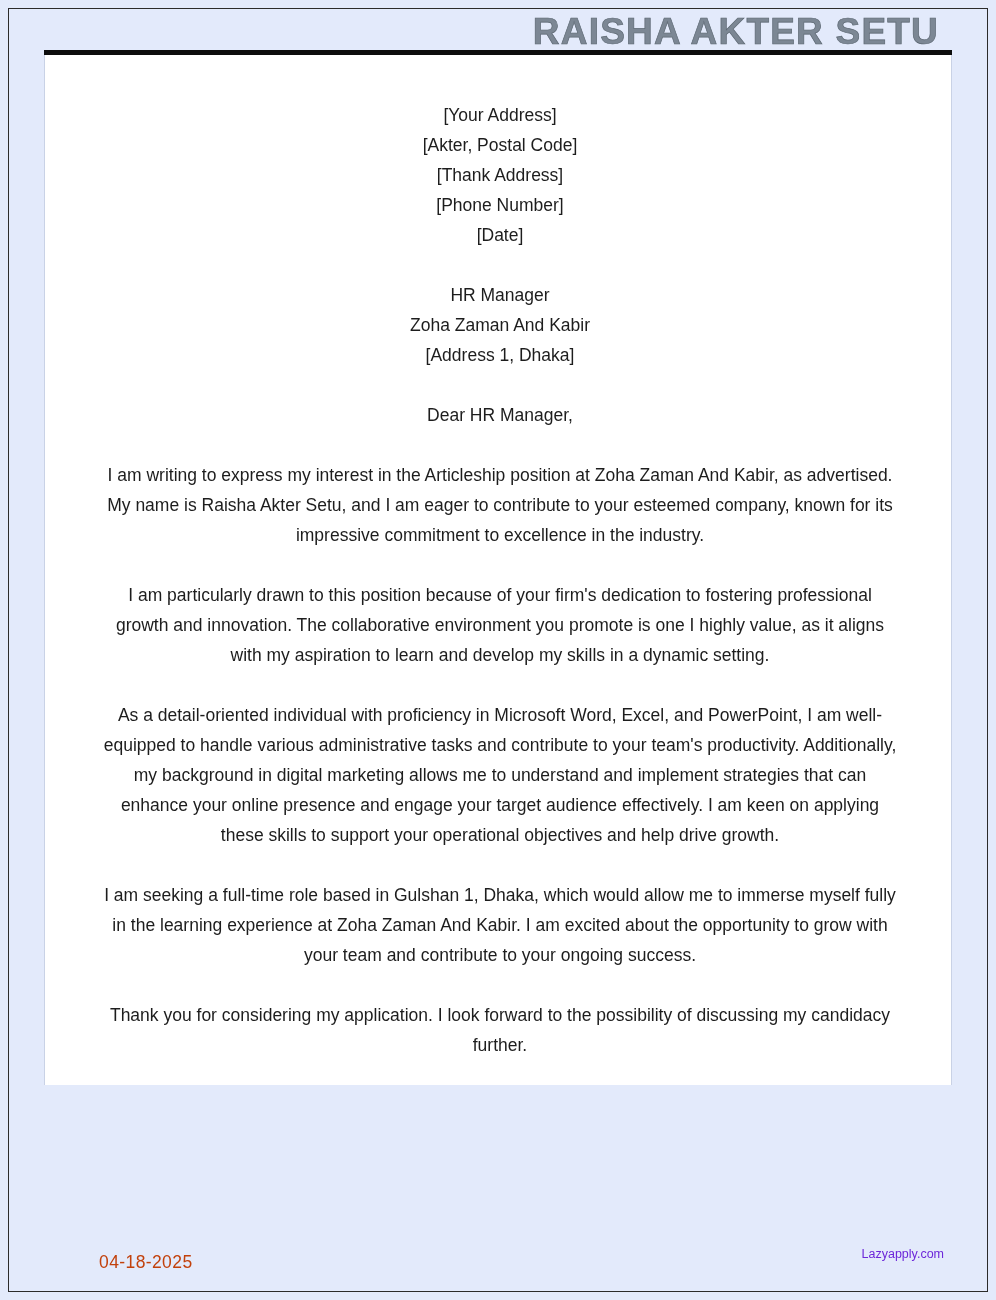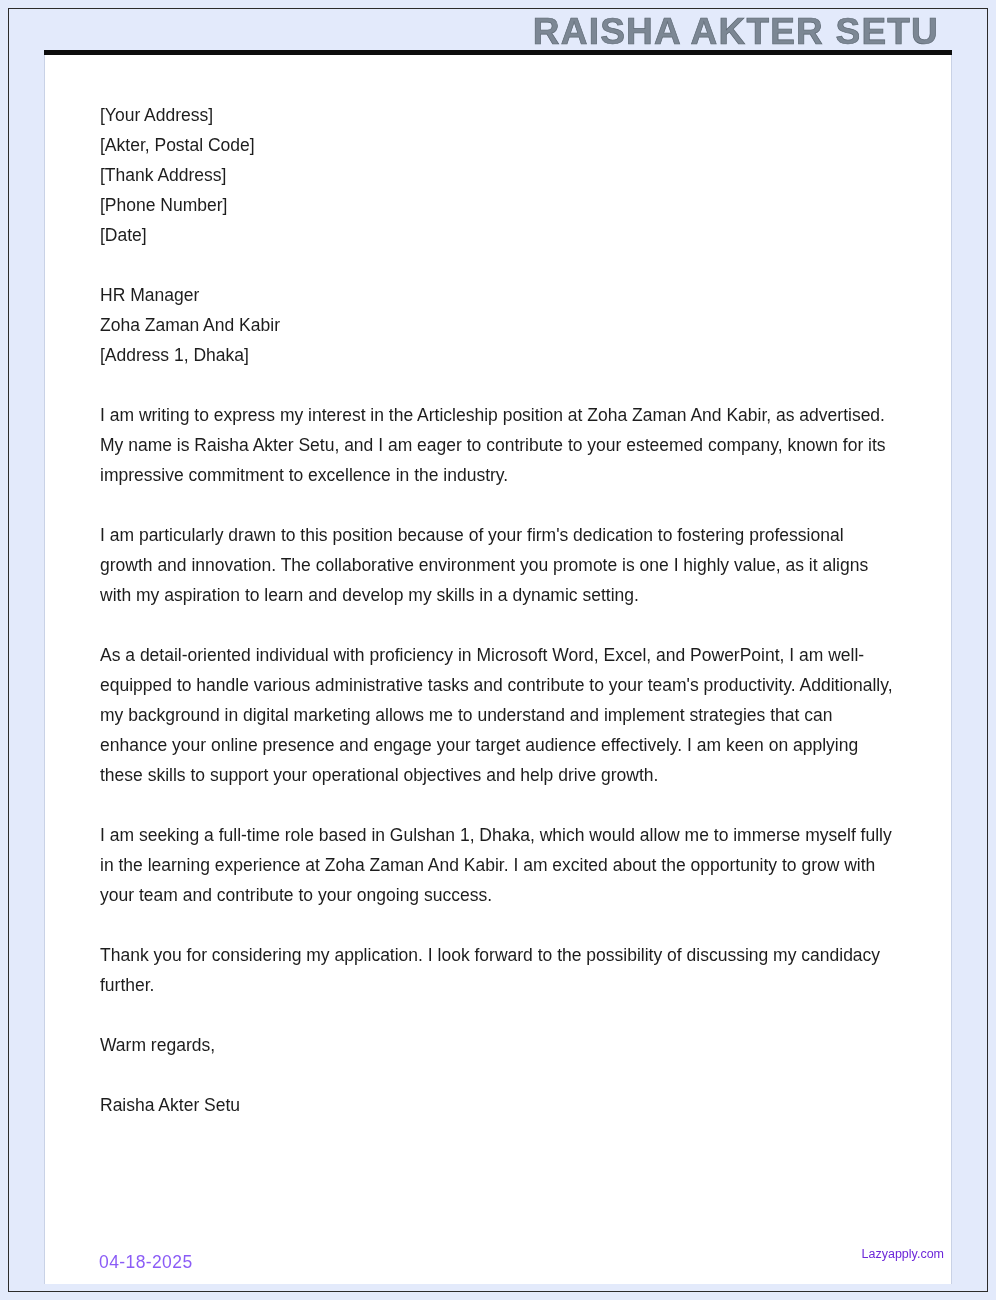--- a/index.html
+++ b/index.html
@@ -55,44 +55,45 @@
     top: 50px;
     width: 908px;
     height: 5px;
     background: #0d0d0d;
   }
   .letter-sheet {
     position: absolute;
     left: 44px;
     top: 55px;
     width: 908px;
-    height: 1229px;
+    height: 1030px;
     background: #ffffff;
     border-left: 1px solid #c9d2e6;
     border-right: 1px solid #c9d2e6;
     overflow: hidden;
+    text-align: center;
   }
   .letter-body {
     position: absolute;
     left: 55px;
     top: 45px;
     width: 800px;
     font-size: 17.5px;
     line-height: 30px;
     color: #1d1d1d;
   }
   .block { margin: 0 0 30px 0; }
   .line { display: block; white-space: pre-wrap; }
   p.para { margin: 0 0 30px 0; }
   .footer-date {
     position: absolute;
     left: 99px;
     top: 1252px;
     font-size: 17.5px;
-    color: #8b5cf6;
+    color: #c2410c;
     letter-spacing: 0.4px;
   }
   .footer-brand {
     position: absolute;
     right: 52px;
     top: 1247px;
     font-size: 12.5px;
     color: #6d28d9;
   }
 </style>
@@ -119,20 +120,21 @@
         <span class="line">[Phone Number]</span>
         <span class="line">[Date]</span>
       </div>
 
       <div class="block">
         <span class="line">HR Manager</span>
         <span class="line">Zoha Zaman And Kabir</span>
         <span class="line">[Address 1, Dhaka]</span>
       </div>
 
+      <p class="para">Dear HR Manager,</p>
 
       <p class="para">I am writing to express my interest in the Articleship position at Zoha Zaman And Kabir, as advertised. My name is Raisha Akter Setu, and I am eager to contribute to your esteemed company, known for its impressive commitment to excellence in the industry.</p>
       <p class="para">I am particularly drawn to this position because of your firm's dedication to fostering professional growth and innovation. The collaborative environment you promote is one I highly value, as it aligns with my aspiration to learn and develop my skills in a dynamic setting.</p>
       <p class="para">As a detail-oriented individual with proficiency in Microsoft Word, Excel, and PowerPoint, I am well-equipped to handle various administrative tasks and contribute to your team's productivity. Additionally, my background in digital marketing allows me to understand and implement strategies that can enhance your online presence and engage your target audience effectively. I am keen on applying these skills to support your operational objectives and help drive growth.</p>
       <p class="para">I am seeking a full-time role based in Gulshan 1, Dhaka, which would allow me to immerse myself fully in the learning experience at Zoha Zaman And Kabir. I am excited about the opportunity to grow with your team and contribute to your ongoing success.</p>
       <p class="para">Thank you for considering my application. I look forward to the possibility of discussing my candidacy further.</p>
 
       <p class="para">Warm regards,</p>
       <p class="para">Raisha Akter Setu</p>
 

